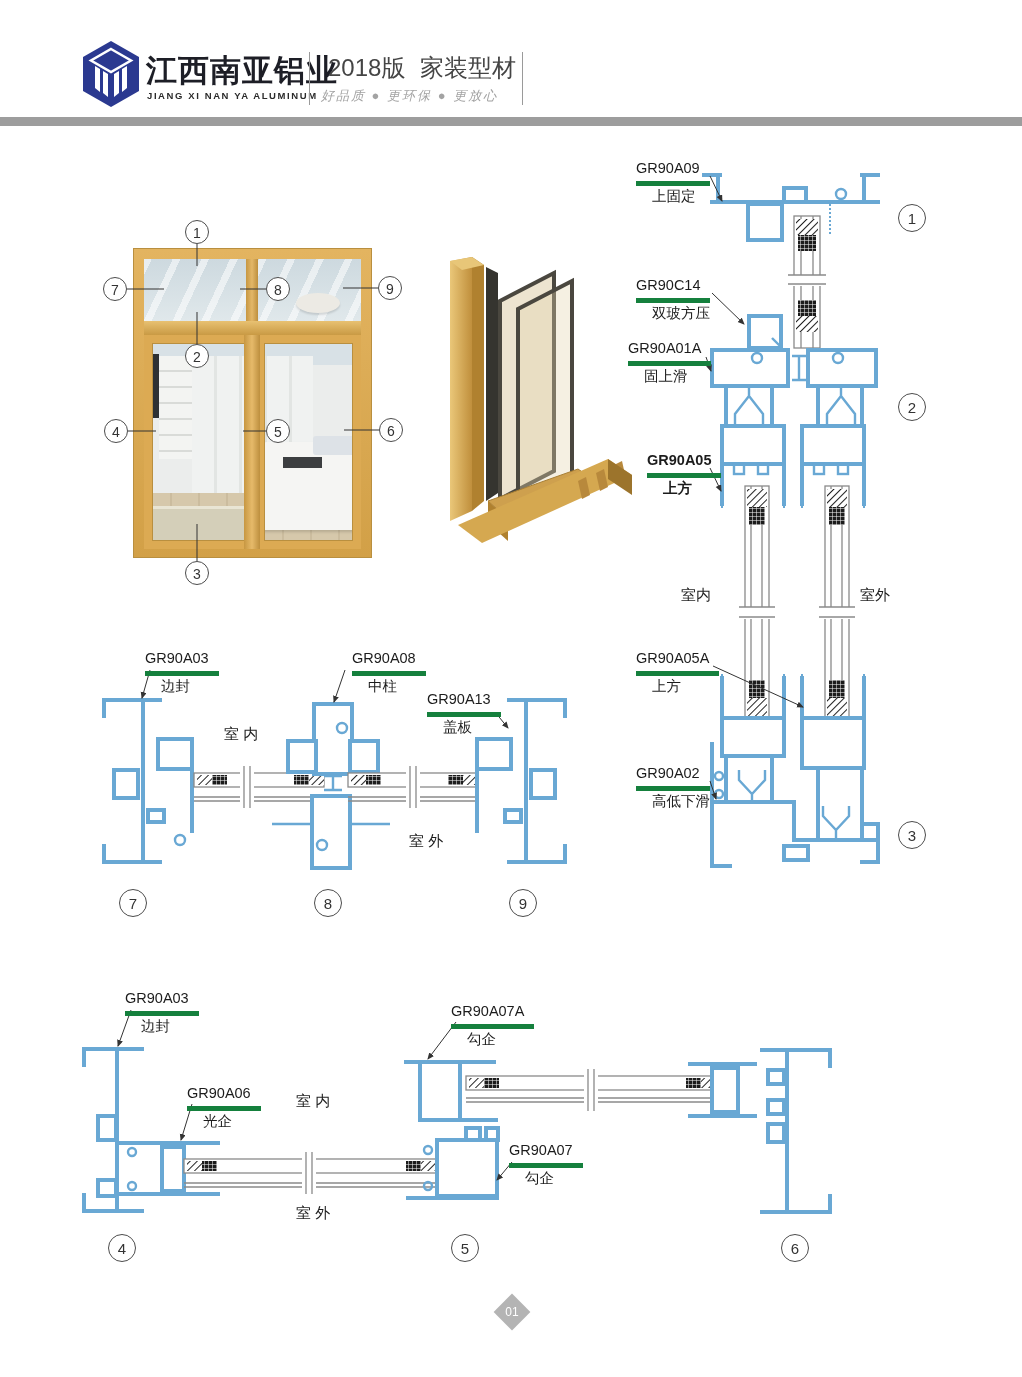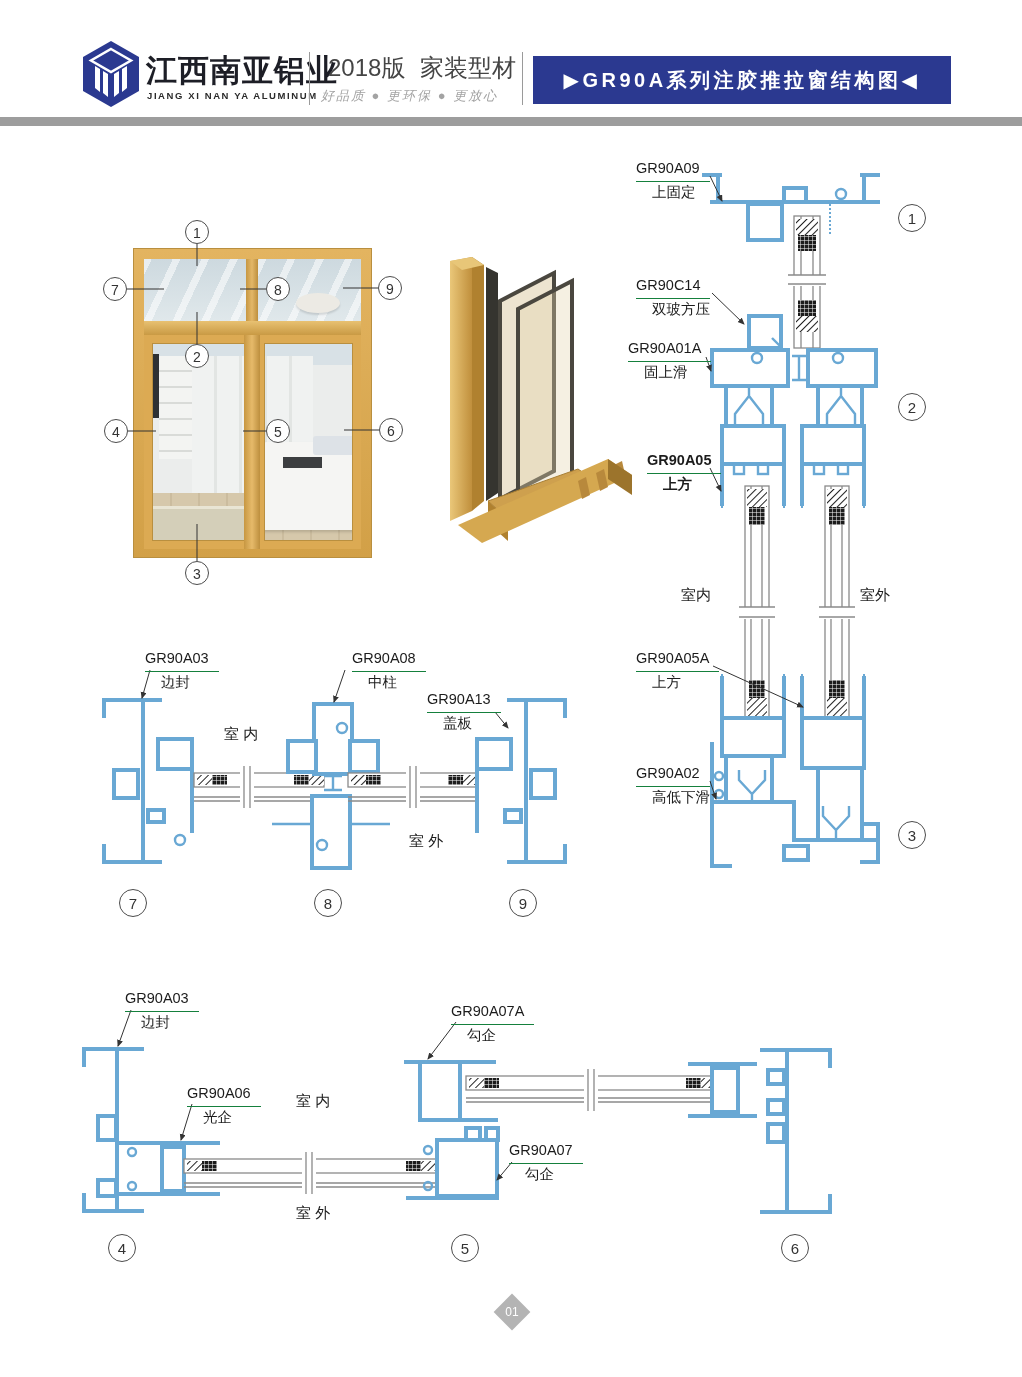--- a/index.html
+++ b/index.html
@@ -13,21 +13,21 @@
               color:#2b2b2b;letter-spacing:1.6px;}
   .vdiv{position:absolute;top:52px;width:1px;height:53px;background:#9a9a9a;}
   .edition{position:absolute;left:320px;top:52px;font-size:24px;color:#454545;word-spacing:8px;margin-left:8px;}
   .tagline{position:absolute;left:321px;top:87px;font-size:13px;color:#a3a3a3;letter-spacing:2px;font-style:italic;}
   .title-box{position:absolute;left:533px;top:56px;width:418px;height:48px;background:#2B3990;}
   .title-box span{display:block;text-align:center;line-height:48px;color:#fff;font-size:20px;
                   font-weight:bold;letter-spacing:3.5px;}
   .gray-band{position:absolute;left:0;top:117px;width:1022px;height:9px;background:#9d9d9d;}
   
   .plabel{position:absolute;font-size:14.5px;color:#1c1c1c;line-height:1.5;white-space:nowrap;}
-  .pcode{display:inline-block;border-bottom:1px solid #15803d;padding:0 10px 1px 0;text-align:right;}
+  .pcode{display:inline-block;border-bottom:5px solid #15803d;padding:0 10px 1px 0;text-align:right;}
   .pname{display:block;padding-left:16px;}
   .room{position:absolute;font-size:15px;color:#1c1c1c;white-space:nowrap;}
   
   .callout{position:absolute;width:24px;height:24px;border:1.3px solid #4c4c4c;border-radius:50%;
            background:#fff;text-align:center;line-height:24px;font-size:14px;color:#333;box-sizing:border-box;}
   .callout-lg{position:absolute;width:28px;height:28px;border:1.3px solid #4c4c4c;border-radius:50%;
            background:#fff;text-align:center;line-height:28px;font-size:15px;color:#333;box-sizing:border-box;}
   
   #photo{position:absolute;left:133px;top:248px;width:239px;height:310px;
          background:linear-gradient(180deg,#E3B460,#D2A047);border:1px solid #b98f3f;box-sizing:border-box;}
@@ -98,23 +98,20 @@
     <polygon points="21,31 26,34 26,57 21,53" fill="#fff"></polygon>
     <polygon points="45,26 40,29 40,52 45,48" fill="#fff"></polygon>
     <polygon points="37,31 32,34 32,57 37,53" fill="#fff"></polygon>
   </svg>
   <div class="company-cn">江西南亚铝业</div>
   <div class="company-en">JIANG XI NAN YA ALUMINUM</div>
   <div class="vdiv" style="left:309px;"></div>
   <div class="edition">2018版 家装型材</div>
   <div class="tagline">好品质 ● 更环保 ● 更放心</div>
   <div class="vdiv" style="left:522px;"></div>
-  <div class="title-box">
-    <span>▶GR90A系列注胶推拉窗结构图◀</span>
-  </div>
 </div>
 <div class="gray-band"></div>
 
 <div id="photo">
   <div class="ph-transom">
     <div class="ph-beams"></div>
     <div class="ph-lamp"></div>
   </div>
   <div class="ph-mullion"></div>
   <div class="ph-rail"></div>

